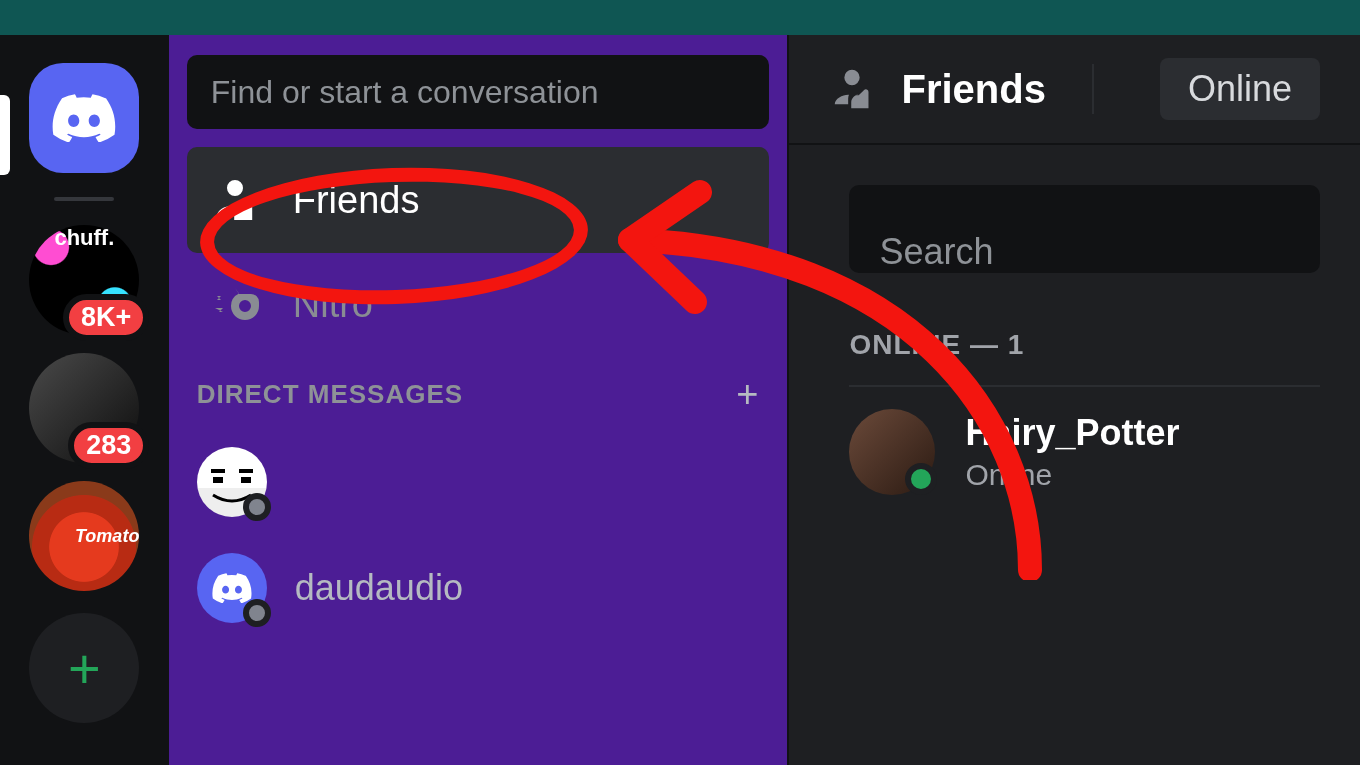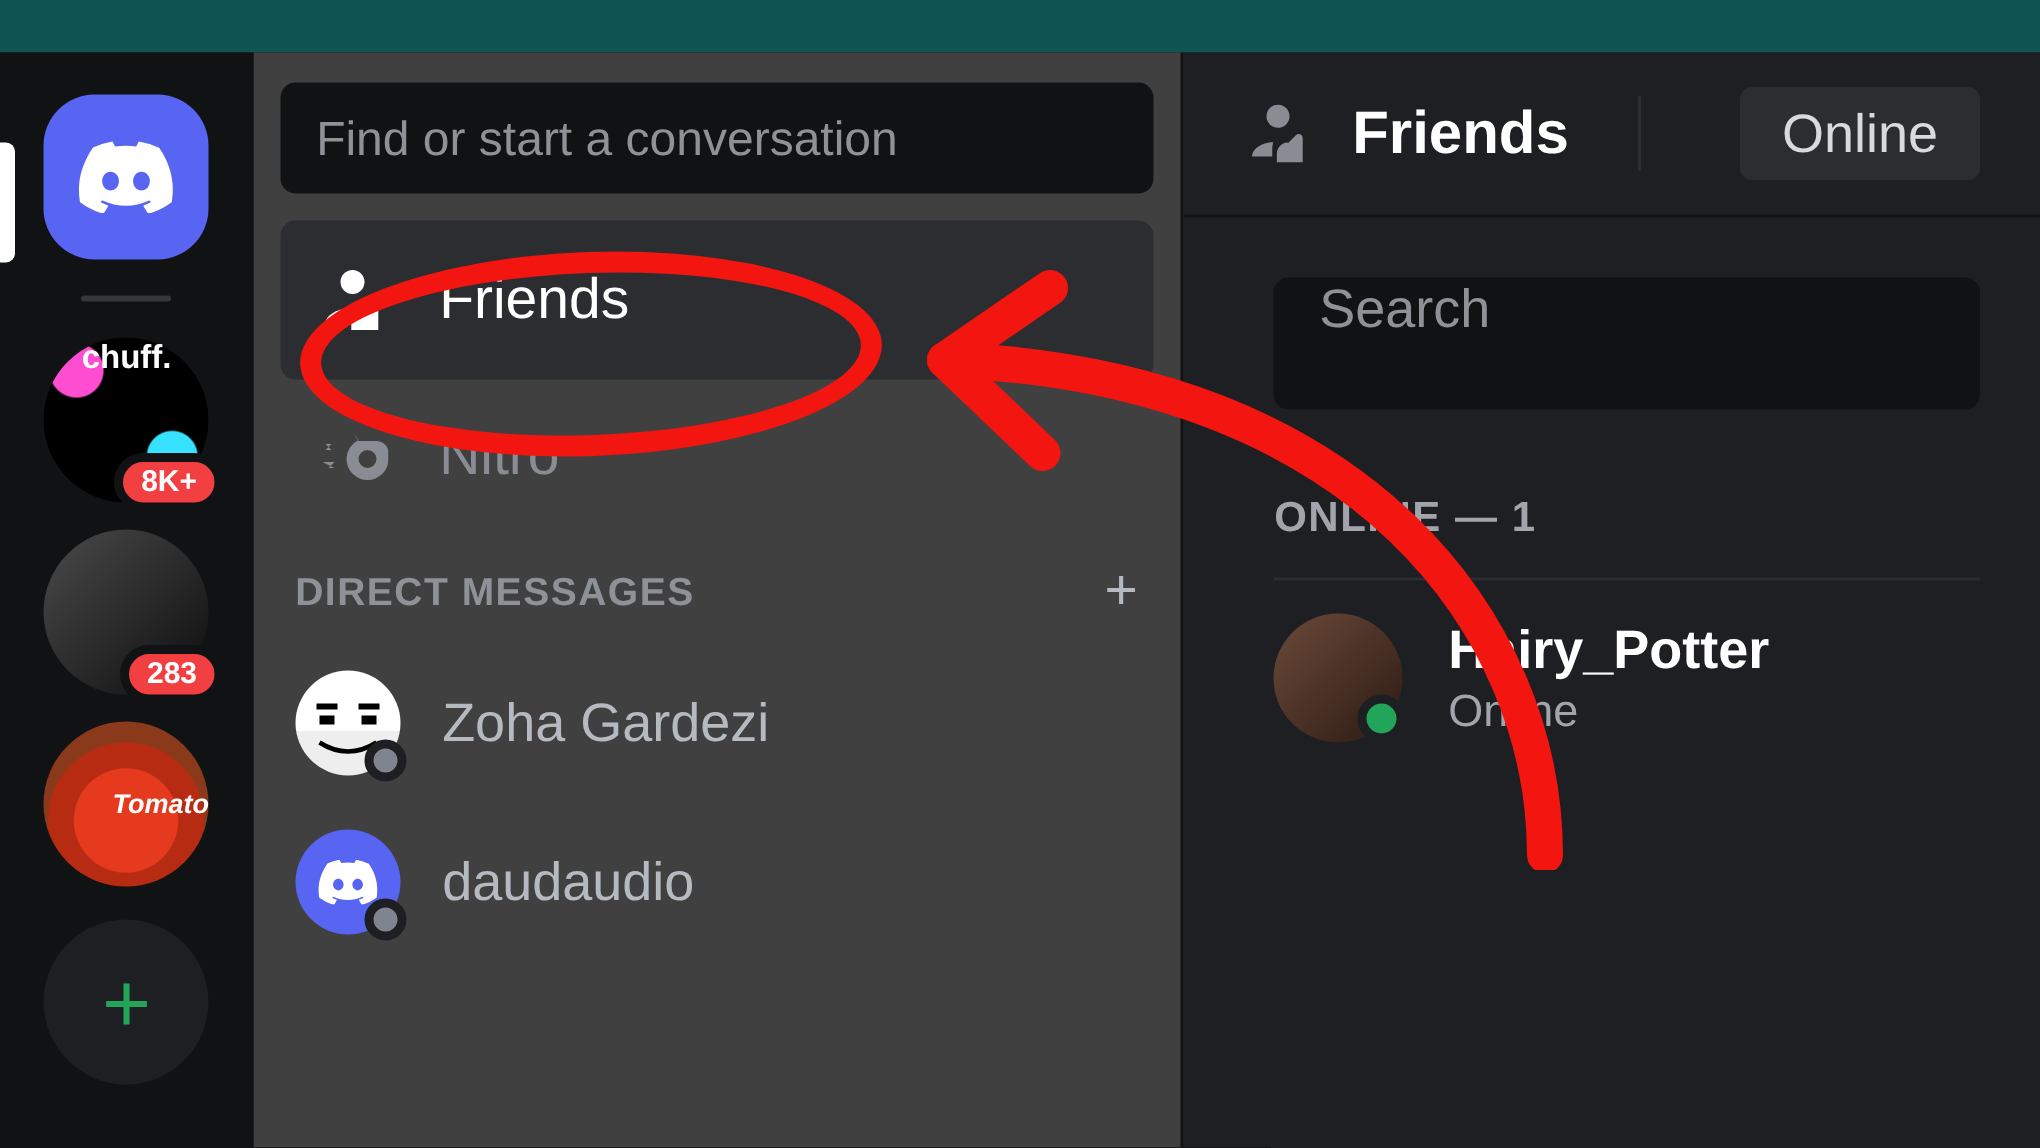--- a/index.html
+++ b/index.html
@@ -62,21 +62,21 @@
     border-radius: 2px;
     margin: 6px 0;
   }
   .server-badge {
     position: absolute;
     bottom: -6px;
     right: -10px;
     background: #f23f42;
     color: #fff;
     font-weight: 700;
-    font-size: 20px;
+    font-size: 27px;
     padding: 2px 12px;
     border-radius: 24px;
     border: 6px solid #111214;
   }
   .server-chuff {
     width: 110px; height: 110px; border-radius: 50%;
     background: radial-gradient(circle at 20% 20%, #ff4dd2 0 14%, transparent 15%),
                 radial-gradient(circle at 78% 72%, #36e2ff 0 14%, transparent 15%),
                 #000;
     display:flex;align-items:flex-start;justify-content:center;
@@ -98,21 +98,21 @@
   .server-add {
     width:110px;height:110px;border-radius:50%;
     background:#1e1f22;
     display:flex;align-items:center;justify-content:center;
     color:#23a559;font-size:56px;font-weight:300;cursor:pointer;
     margin-top:4px;
   }
   
   .dm-col {
     width: 625px;
-    background: #404040;
+    background: #4c1d95;
     display:flex;flex-direction:column;
     padding: 20px 18px 0 18px;
     border-right: 2px solid #111214;
   }
   .search-box {
     background:#111214;
     border-radius:10px;
     height:74px;
     display:flex;align-items:center;
     padding:0 24px;
@@ -175,21 +175,21 @@
   .tab-btn {
     margin-left:40px;
     background:#2b2d31;border-radius:8px;
     padding:10px 28px;
     color:#d8dadd;font-size:36px;font-weight:500;
     cursor:pointer;
   }
   .content-body { padding: 40px 40px 0 60px; }
   .friend-search {
     background:#111214;border-radius:10px;height:88px;
-    display:flex;align-items:flex-start;padding:0 30px;
+    display:flex;align-items:flex-end;padding:0 30px;
     color:#8e9297;font-size:36px;cursor:text;
   }
   .section-label {
     margin-top:56px;
     color:#a1a4aa;font-size:28px;font-weight:600;letter-spacing:1px;
     border-bottom:2px solid #2b2d31;padding-bottom:24px;
   }
   .friend-row {
     display:flex;align-items:center;gap:30px;
     padding:22px 0;cursor:pointer;
@@ -280,21 +280,20 @@
       <div class="dm-avatar" style="background:linear-gradient(#fff 0 58%, #eee 58% 100%);">
         <svg viewBox="0 0 70 70" width="70" height="70" style="position:absolute;top:0;left:0;">
           <rect x="14" y="22" width="14" height="4" fill="#000"></rect>
             <rect x="42" y="22" width="14" height="4" fill="#000"></rect>
           <rect x="16" y="30" width="10" height="6" fill="#000"></rect>
             <rect x="44" y="30" width="10" height="6" fill="#000"></rect>
           <path d="M16 48 Q35 60 54 48" stroke="#000" stroke-width="3" fill="none"></path>
         </svg>
         <div class="dm-status-dot"></div>
       </div>
-      <span>Zoha Gardezi</span>
     </div>
 
     <div class="dm-item">
       <div class="dm-avatar blurple">
         <svg width="40" height="30" viewBox="0 0 71 55" fill="#fff">
             <path d="M60.1 4.9A58.5 58.5 0 0 0 45.3.4a.2.2 0 0 0-.2.1c-.6 1.1-1.3 2.6-1.8 3.7a54 54 0 0 0-16.2 0 37 37 0 0 0-1.8-3.7.2.2 0 0 0-.2-.1A58.4 58.4 0 0 0 10.3 5a.2.2 0 0 0-.1.1C.6 19.1-1.9 32.9.3 46.5a.2.2 0 0 0 .1.2 58.8 58.8 0 0 0 17.7 8.9.2.2 0 0 0 .2-.1c1.4-1.9 2.6-3.8 3.6-5.9a.2.2 0 0 0-.1-.3 38.7 38.7 0 0 1-5.5-2.6.2.2 0 0 1 0-.4l1.1-.8a.2.2 0 0 1 .2 0c11.6 5.3 24.1 5.3 35.5 0a.2.2 0 0 1 .2 0l1.1.9a.2.2 0 0 1 0 .3 36.3 36.3 0 0 1-5.5 2.6.2.2 0 0 0-.1.3c1.1 2 2.3 4 3.6 5.9a.2.2 0 0 0 .2.1 58.6 58.6 0 0 0 17.8-8.9.2.2 0 0 0 .1-.2c2.6-15.7-1.4-29.4-9.8-41.5a.2.2 0 0 0-.1-.1ZM23.7 37.8c-3.5 0-6.4-3.2-6.4-7.1 0-4 2.8-7.2 6.4-7.2 3.6 0 6.5 3.3 6.4 7.2 0 3.9-2.8 7.1-6.4 7.1Zm23.6 0c-3.5 0-6.4-3.2-6.4-7.1 0-4 2.8-7.2 6.4-7.2 3.6 0 6.5 3.3 6.4 7.2 0 3.9-2.8 7.1-6.4 7.1Z"></path>
           </svg>
         <div class="dm-status-dot"></div>
       </div>
       <span>daudaudio</span>

